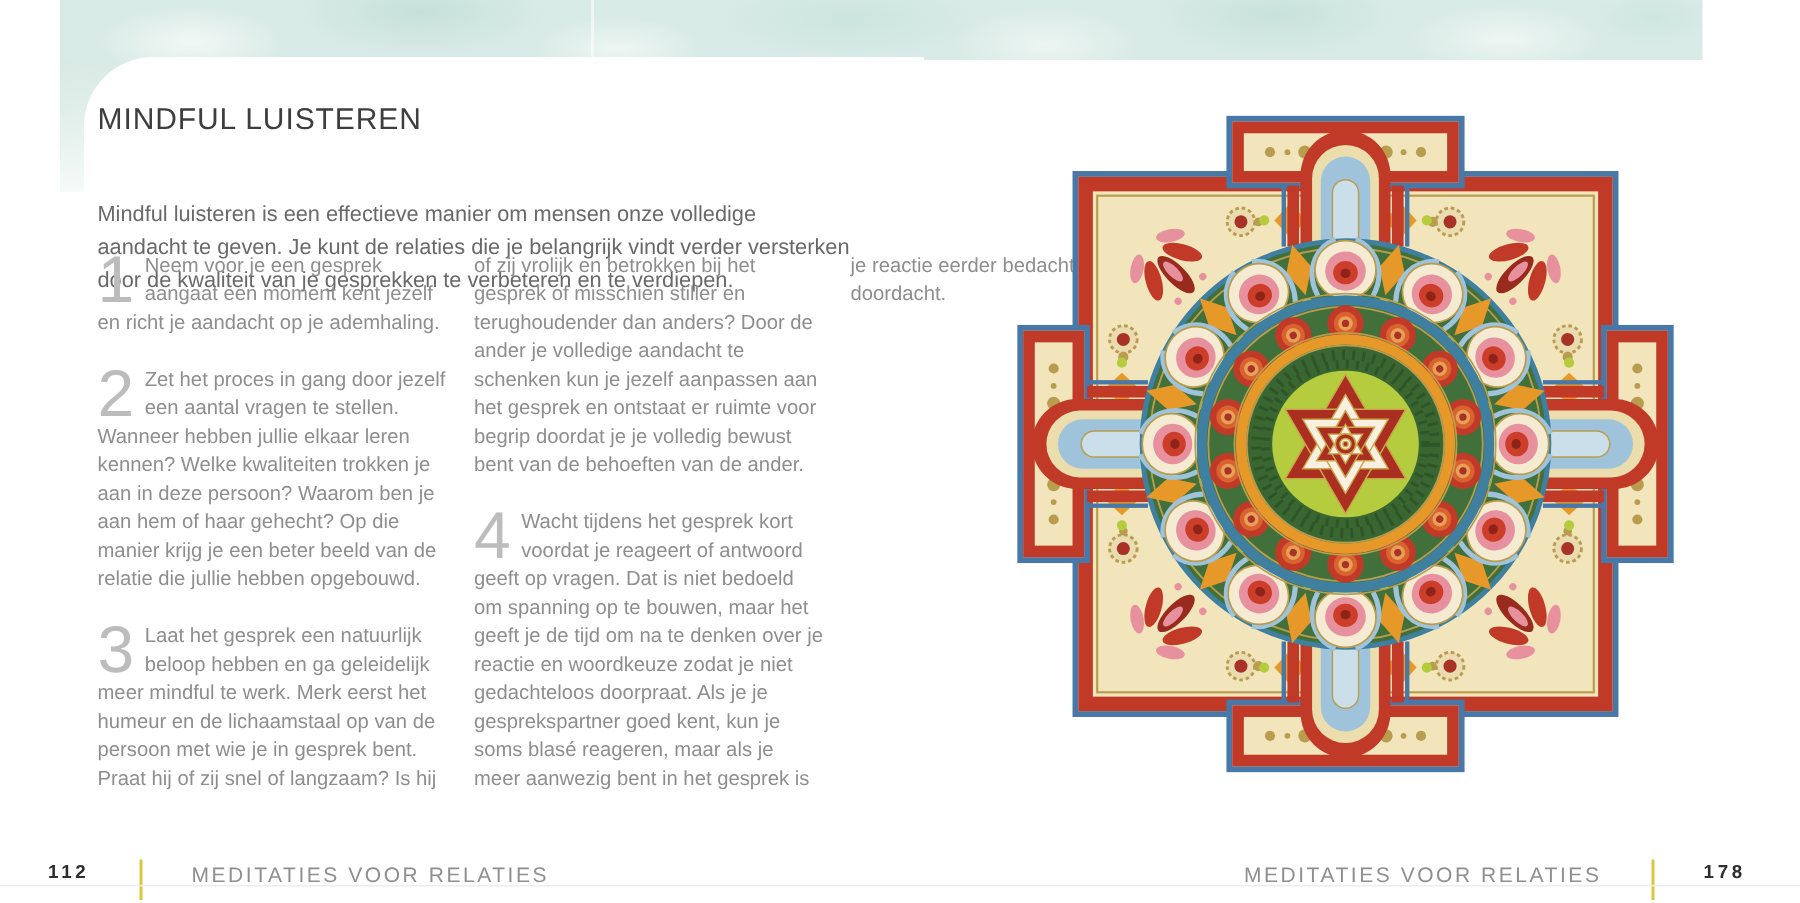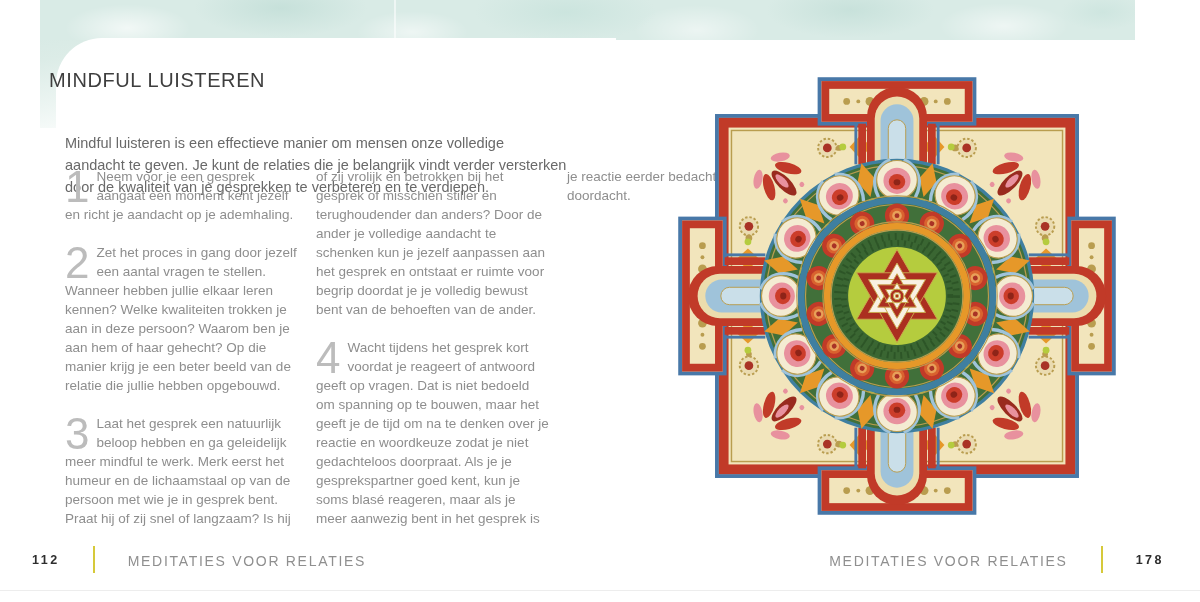--- a/index.html
+++ b/index.html
@@ -28,40 +28,40 @@
   }
   .band-seam{position:absolute;left:394px;top:0;width:2px;height:40px;background:rgba(255,255,255,.55);}
   .content-panel{
     position:absolute;left:56px;top:38px;width:560px;height:320px;
     background:#ffffff;border-top-left-radius:46px;
   }
   .page-bottom-edge{position:absolute;left:0;top:590px;width:1200px;height:1px;background:#ededed;}
 
   
   .title{
-    position:absolute;left:49px;top:56px;
+    position:absolute;left:65px;top:56px;
     font-size:20px;letter-spacing:.6px;color:#3e3e3e;font-weight:500;
   }
   .intro{
     position:absolute;left:65px;top:100px;width:502px;
     font-size:14.5px;line-height:22px;color:#696969;margin-top:32px;
   }
   .steps{
     position:absolute;left:65px;top:167px;width:484px;height:368px;
     column-count:2;column-gap:18px;column-fill:auto;
     font-size:13.5px;line-height:19px;color:#8e8e8e;
   }
   .step{margin-bottom:19px;}
   .step-num{
     float:left;font-size:44px;line-height:34px;font-weight:400;
     color:#bcbcbc;margin:3px 7px 0 0;
   }
 
   
-  .footer{position:absolute;top:546px;display:flex;align-items:center;gap:20px;}
+  .footer{position:absolute;top:573px;display:flex;align-items:flex-start;gap:20px;}
   .footer.left{left:32px;}
   .footer.right{right:36px;}
   .pagenum{font-size:12.5px;font-weight:bold;letter-spacing:2.5px;color:#2e2e2e;padding-top:1px;}
   .divider{width:2px;height:27px;background:#d6c93a;margin:0 13px;flex:0 0 2px;}
   .section{font-size:14px;letter-spacing:1.7px;color:#8f8f8f;padding-top:2px;white-space:nowrap;}
 
   
   .mandala{position:absolute;left:655px;top:54px;width:484px;height:484px;}
 </style>
 </head>

